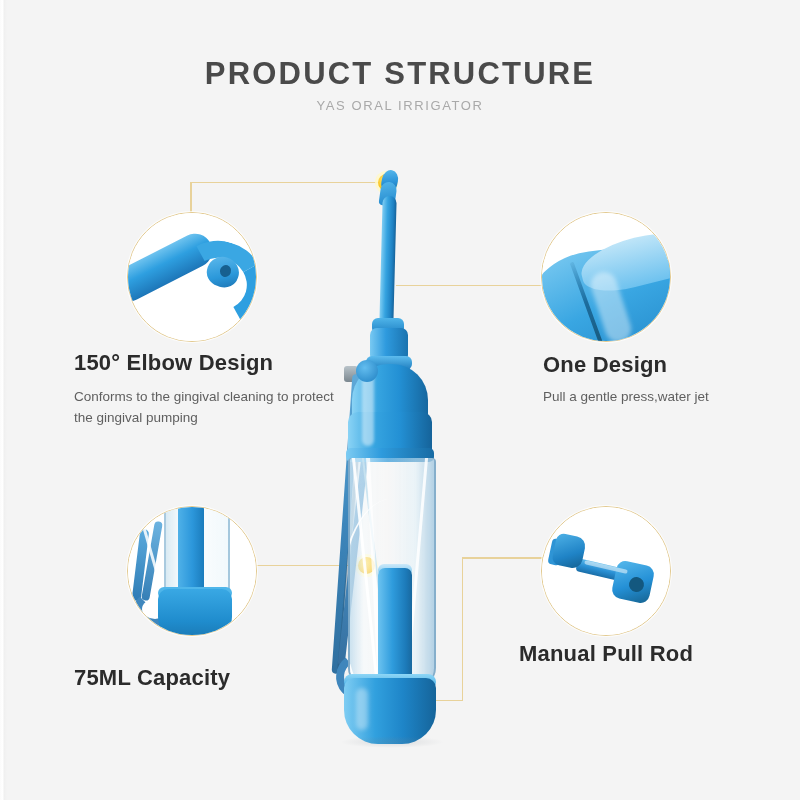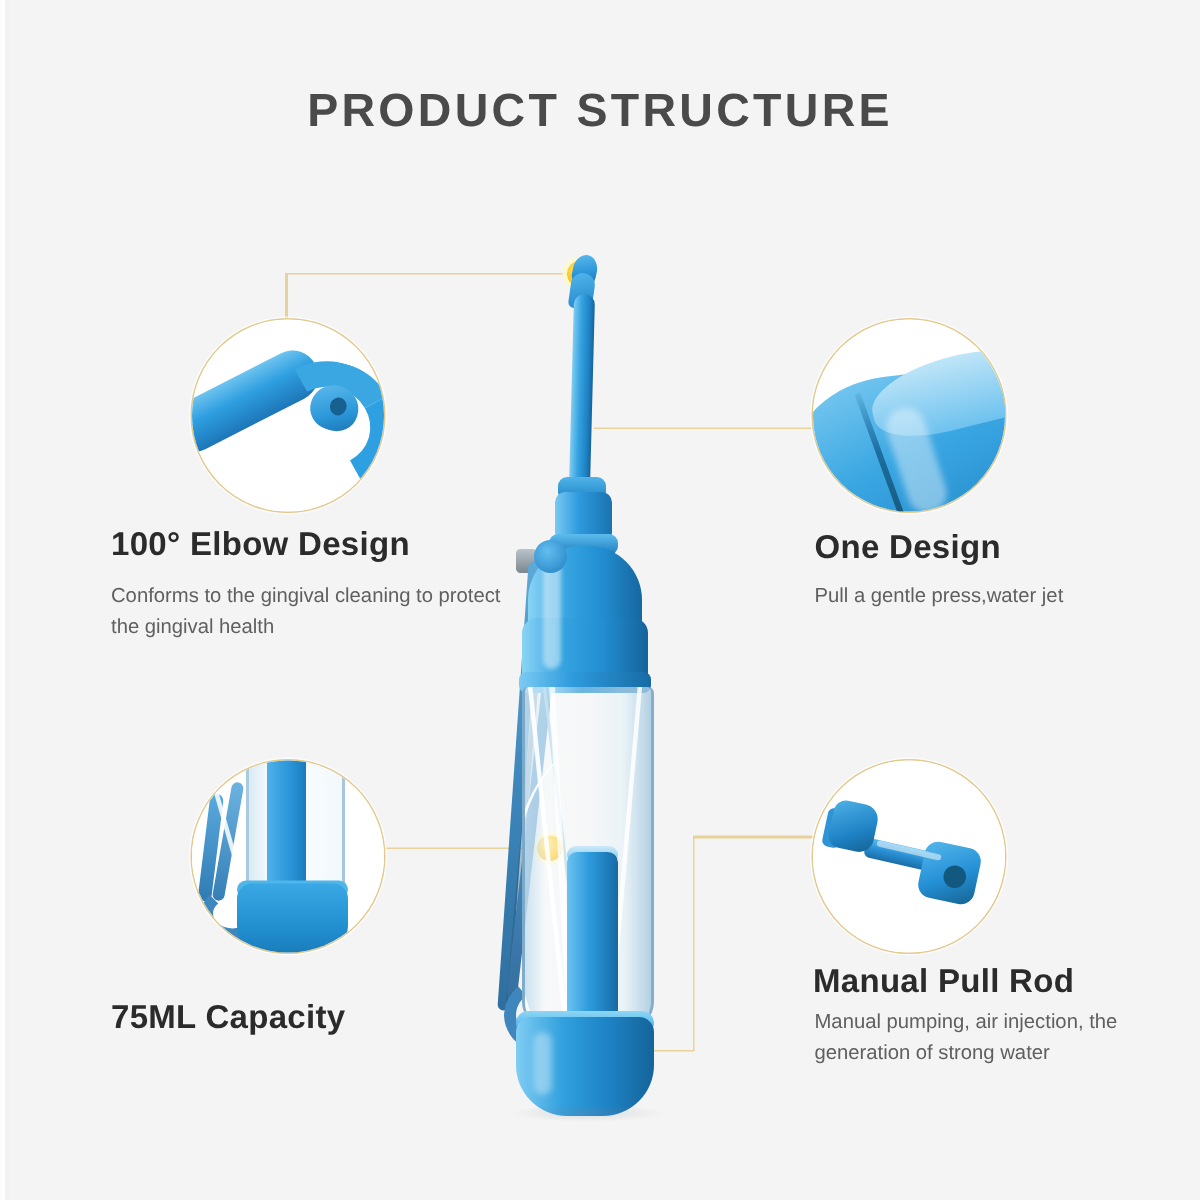--- a/index.html
+++ b/index.html
@@ -62,21 +62,21 @@
     font-size: 13.5px;
     line-height: 21px;
     color: #5f5f5f;
   }
   .f-tl-title { left: 74px;  top: 350px; }
   .f-tl-desc  { left: 74px;  top: 386px; width: 260px; }
   .f-tr-title { left: 543px; top: 352px; }
   .f-tr-desc  { left: 543px; top: 386px; width: 250px; }
   .f-bl-title { left: 74px;  top: 665px; }
   .f-bl-desc  { left: 74px;  top: 678px; width: 260px; }
-  .f-br-title { left: 542px; top: 641px; text-align: center; }
+  .f-br-title { left: 519px; top: 641px; text-align: center; }
   .f-br-desc  { left: 543px; top: 670px; width: 240px; }
 
   
   .callout {
     position: absolute;
     width: 128px;
     height: 128px;
     border-radius: 50%;
     border: 1.4px solid #e2c98e;
     background: #ffffff;
@@ -521,20 +521,21 @@
   }
 </style>
 </head>
 <body>
 
 <div class="page">
 
   <div class="edge-stripe"></div>
 
   <div class="title">PRODUCT STRUCTURE</div>
+  <div class="subtitle">YAS ORAL IRRIGATOR</div>
 
   <div class="conn" style="left:190px; top:181.5px; width:198px; height:1.5px;"></div>
   <div class="conn" style="left:190px; top:181.5px; width:1.5px; height:34px;"></div>
   <div class="dot" style="left:378px; top:174px;"></div>
 
   <div class="conn" style="left:396px; top:284.5px; width:148px; height:1.5px;"></div>
   <div class="dot" style="left:385px; top:362px;"></div>
 
   <div class="conn" style="left:250px; top:564.5px; width:120px; height:1.5px;"></div>
   <div class="dot" style="left:358px; top:557px;"></div>
@@ -620,24 +621,23 @@
       <div class="inner-rod-top"></div>
       <div class="inner-rod"></div>
     </div>
 
     <div class="base-rim"></div>
     <div class="base-cap"></div>
     <div class="base-gloss"></div>
     <div class="product-shadow"></div>
   </div>
 
-  <div class="feat-title f-tl-title">100° Elbow Design</div>
-  <div class="feat-desc f-tl-desc">Conforms to the gingival cleaning to protect the gingival health</div>
+  <div class="feat-title f-tl-title">150° Elbow Design</div>
+  <div class="feat-desc f-tl-desc">Conforms to the gingival cleaning to protect the gingival pumping</div>
 
   <div class="feat-title f-tr-title">One Design</div>
   <div class="feat-desc f-tr-desc">Pull a gentle press,water jet</div>
 
   <div class="feat-title f-bl-title">75ML Capacity</div>
 
   <div class="feat-title f-br-title">Manual Pull Rod</div>
-  <div class="feat-desc f-br-desc">Manual pumping, air injection, the generation of strong water</div>
 
 </div>
 
 </body></html>

